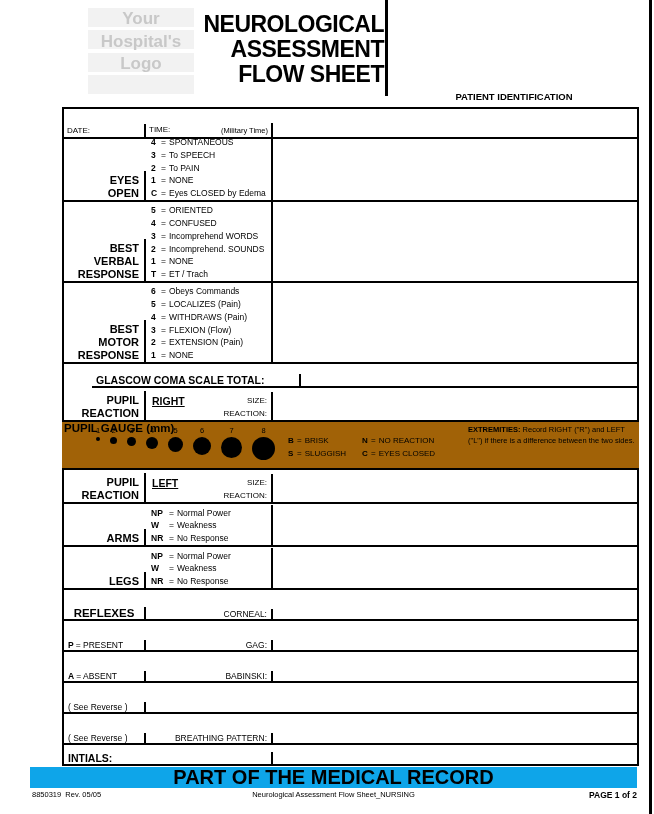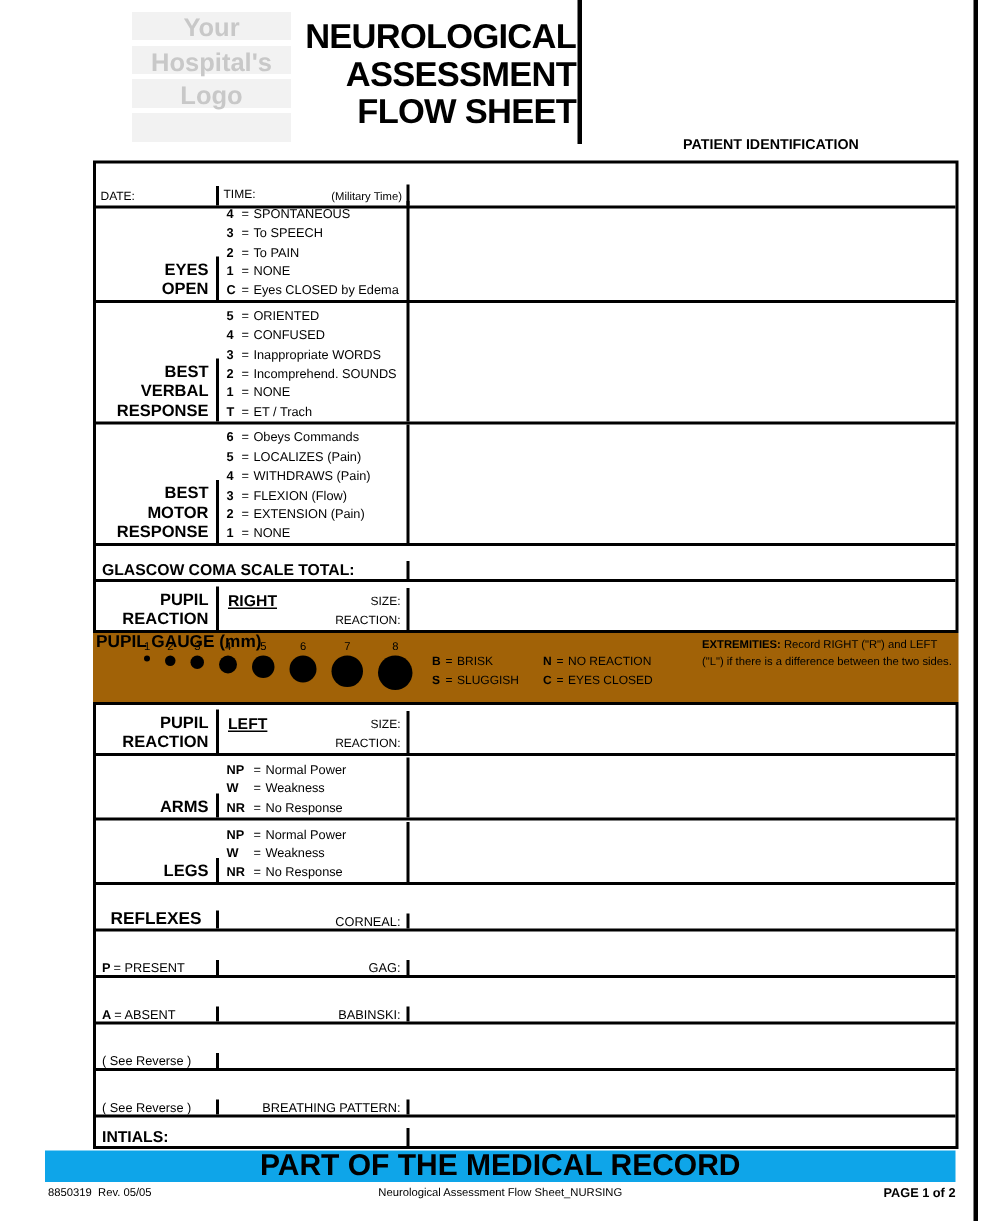--- a/index.html
+++ b/index.html
@@ -32,21 +32,21 @@
   .gcell { flex: 1; border-right: 2px solid #000; }
   .gcell:last-child { border-right: none; }
   .cA { width: 82px; }
   .cB { width: 127px; }
   .cFull { width: 209px; }
   
   .row-datetime { height: 30px; }
   .row-eyes { height: 63px; }
   .row-verbal { height: 81px; }
   .row-motor { height: 81px; }
-  .row-gcs { height: 24px; }
+  .row-gcs { height: 24px; margin-left: 28px; }
   .row-pupil-right { height: 32px; }
   .row-pupil-left { height: 34px; }
   .row-arms { height: 43px; }
   .row-legs { height: 43px; }
   .row-reflexes, .row-gag, .row-babinski, .row-seizure, .row-breathing { height: 31px; }
   .row-initials { height: 19px; }
   
   .dtCell { font-size: 8px; padding: 2px 3px; }
   .timeCell { display: flex; justify-content: space-between; }
   .timeNote { font-size: 7.5px; padding-top: 1px; }
@@ -151,21 +151,21 @@
         <div class="gcell"></div>
         <div class="gcell"></div>
       </div>
       <div class="row row-verbal">
         <div class="cell cA lblCell">BEST
 VERBAL
 RESPONSE</div>
         <div class="cell cB descCell">
           <div class="dline"><span class="k">5</span><span class="eq">=</span><span class="v">ORIENTED</span></div>
           <div class="dline"><span class="k">4</span><span class="eq">=</span><span class="v">CONFUSED</span></div>
-          <div class="dline"><span class="k">3</span><span class="eq">=</span><span class="v">Inappropriate WORDS</span></div>
+          <div class="dline"><span class="k">3</span><span class="eq">=</span><span class="v">Incomprehend WORDS</span></div>
           <div class="dline"><span class="k">2</span><span class="eq">=</span><span class="v">Incomprehend. SOUNDS</span></div>
           <div class="dline"><span class="k">1</span><span class="eq">=</span><span class="v">NONE</span></div>
           <div class="dline"><span class="k">T</span><span class="eq">=</span><span class="v">ET / Trach</span></div>
         </div>
         <div class="gcell"></div>
         <div class="gcell"></div>
         <div class="gcell"></div>
         <div class="gcell"></div>
         <div class="gcell"></div>
         <div class="gcell"></div>

